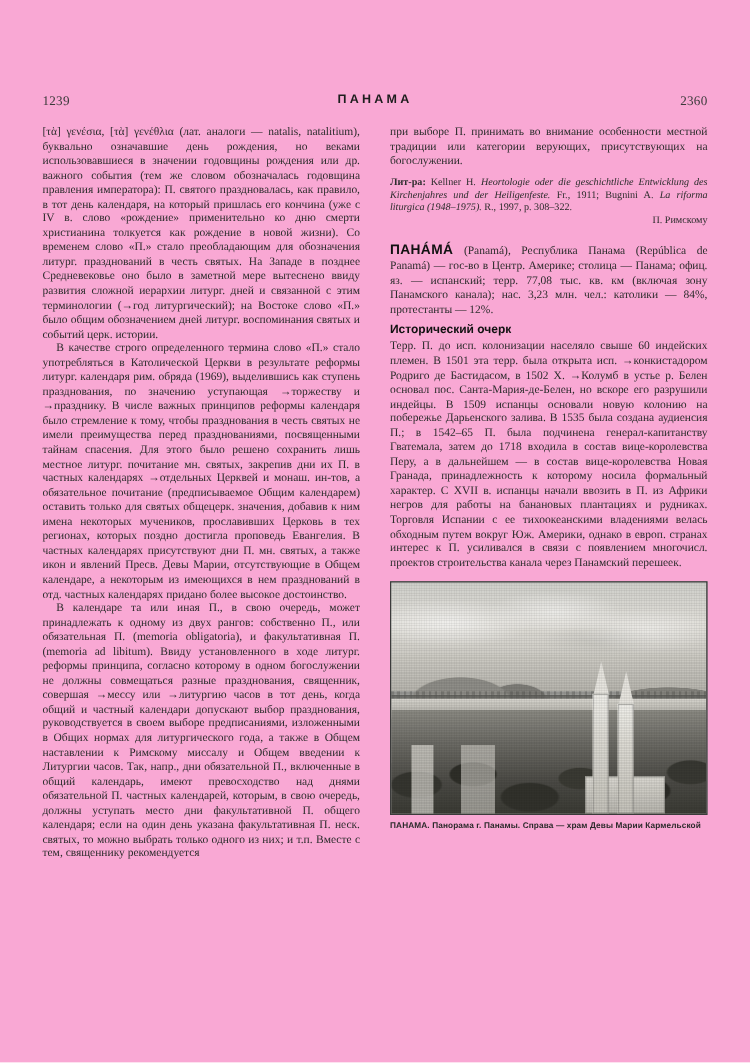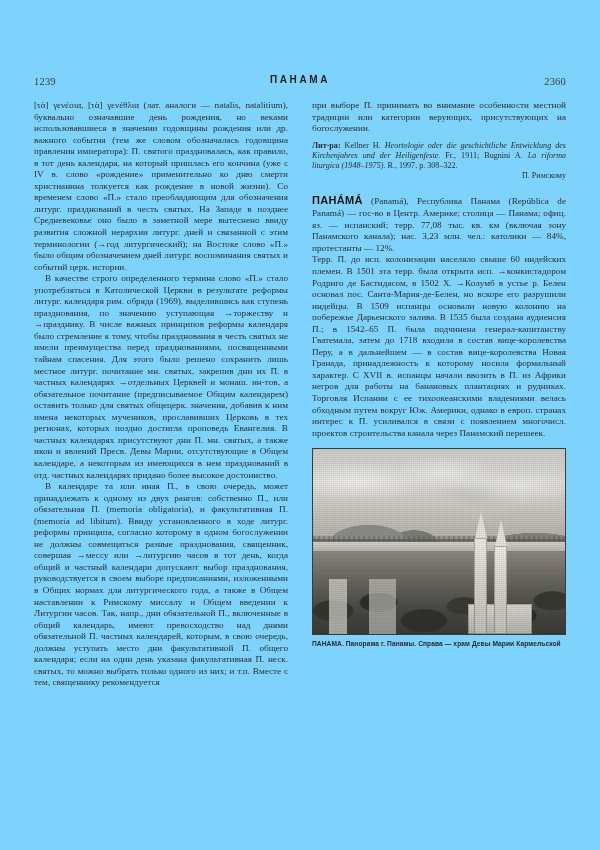--- a/index.html
+++ b/index.html
@@ -4,21 +4,21 @@
 <style>
   html, body {
     margin: 0;
     padding: 0;
     background: #ffffff;
   }
   .page {
     position: relative;
     width: 600px;
     height: 850px;
-    background: #7dd3fc;
+    background: #f9a8d4;
     font-family: "Liberation Serif", "DejaVu Serif", serif;
     color: #2b2b2b;
     overflow: hidden;
   }
   .page-header {
     position: absolute;
     left: 34px;
     right: 34px;
     top: 76px;
     height: 20px;
@@ -243,20 +243,21 @@
 
     <div class="col col-right">
       <p class="body">при выборе П. принимать во внимание особенности местной традиции или категории верующих, присутствующих на богослужении.</p>
 
       <p class="lit"><b>Лит-ра:</b> <span>Kellner H.</span> <i>Heortologie oder die geschichtliche Entwicklung des Kirchenjahres und der Heiligenfeste.</i> <span>Fr., 1911;</span> <span>Bugnini A.</span> <i>La riforma liturgica (1948–1975).</i> <span>R., 1997, p. 308–322.</span></p>
 
       <p class="sign">П. Римскому</p>
 
       <p class="entry-head"><span class="lemma">ПАНÁМÁ</span> <span>(Panamá),</span> <span>Республика Панама (República de Panamá) — гос-во в Центр. Америке; столица — Панама; офиц. яз. — испанский; терр. 77,08 тыс. кв. км (включая зону Панамского канала); нас. 3,23 млн. чел.: католики — 84%, протестанты — 12%.</span></p>
 
+      <div class="subhead">Исторический очерк</div>
 
       <p class="body">Терр. П. до исп. колонизации населяло свыше 60 индейских племен. В 1501 эта терр. была открыта исп. →конкистадором Родриго де Бастидасом, в 1502 Х. →Колумб в устье р. Белен основал пос. Санта-Мария-де-Белен, но вскоре его разрушили индейцы. В 1509 испанцы основали новую колонию на побережье Дарьенского залива. В 1535 была создана аудиенсия П.; в 1542–65 П. была подчинена генерал-капитанству Гватемала, затем до 1718 входила в состав вице-королевства Перу, а в дальнейшем — в состав вице-королевства Новая Гранада, принадлежность к которому носила формальный характер. С XVII в. испанцы начали ввозить в П. из Африки негров для работы на банановых плантациях и рудниках. Торговля Испании с ее тихоокеанскими владениями велась обходным путем вокруг Юж. Америки, однако в европ. странах интерес к П. усиливался в связи с появлением многочисл. проектов строительства канала через Панамский перешеек.</p>
 
       <div class="figure">
         <div class="fig-frame">
           <div class="sky"></div>
           <div class="clouds"></div>
           <div class="hills"></div>
           <div class="cityfar"></div>
           <div class="shoreline"></div>

